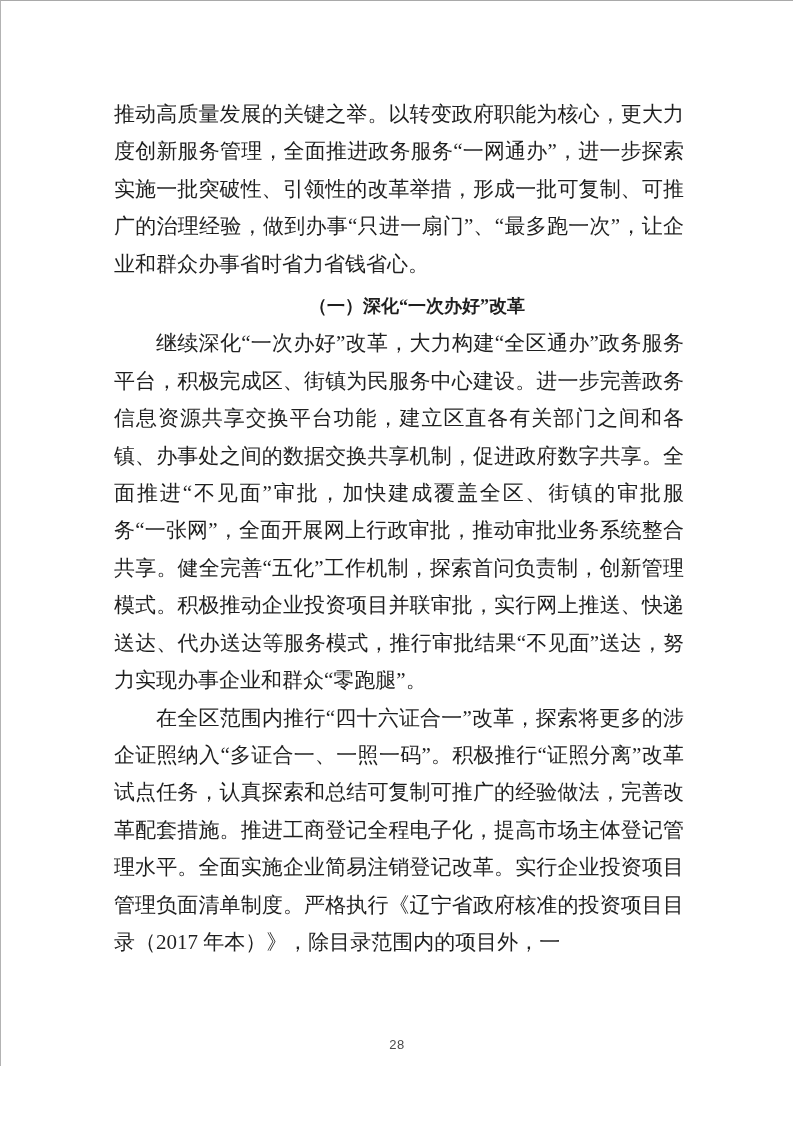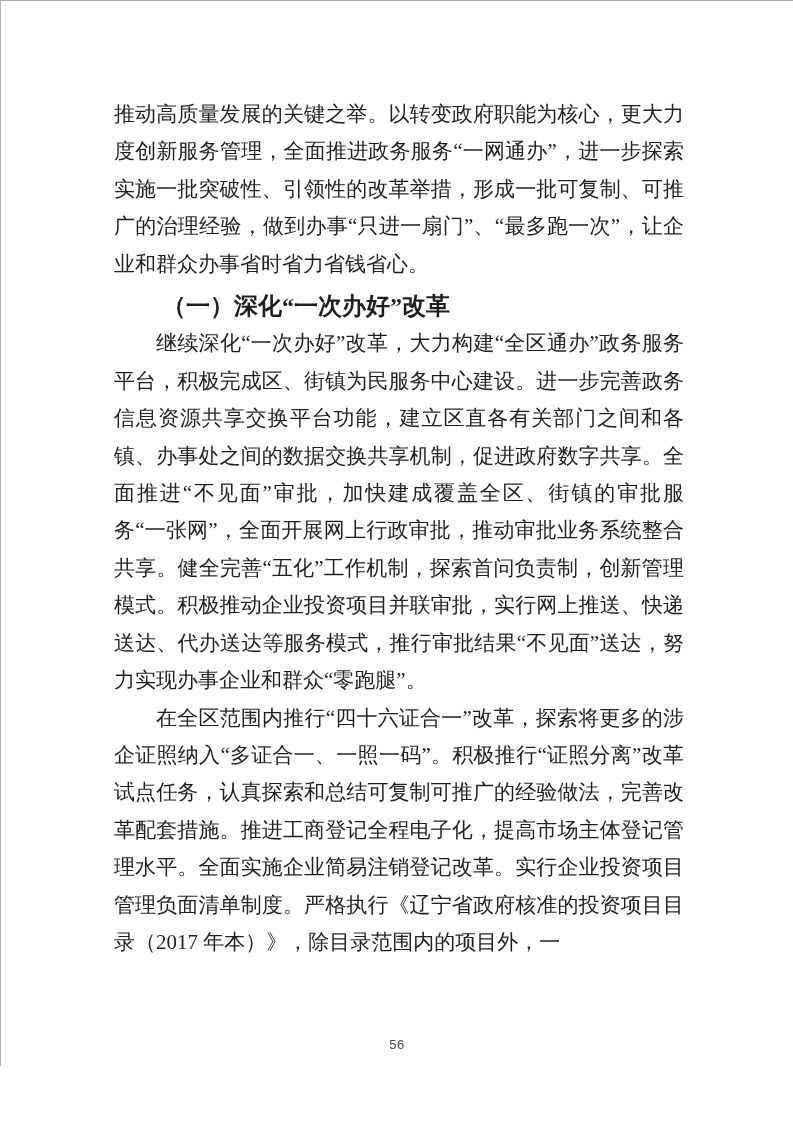--- a/index.html
+++ b/index.html
@@ -33,24 +33,24 @@
     margin: 0;
     padding: 0;
     text-indent: 2em;
   }
   .para.no-indent {
     text-indent: 0;
   }
   .heading {
     margin: 5px 0 0 0;
     padding: 0;
-    font-size: 24px;
+    font-size: 18px;
     font-weight: bold;
     text-indent: 2em;
-    text-align: left;
+    text-align: center;
   }
   .footer {
     position: absolute;
     left: 0;
     width: 100%;
     top: 1036px;
     text-align: center;
     font-family: "Liberation Sans", "DejaVu Sans", sans-serif;
     font-size: 13px;
     color: #4a4a4a;
@@ -60,14 +60,14 @@
 </head>
 <body>
 
 <div class="page">
   <div class="text-block">
     <p class="para no-indent">推动高质量发展的关键之举。以转变政府职能为核心，更大力度创新服务管理，全面推进政务服务“一网通办”，进一步探索实施一批突破性、引领性的改革举措，形成一批可复制、可推广的治理经验，做到办事“只进一扇门”、“最多跑一次”，让企业和群众办事省时省力省钱省心。</p>
     <h3 class="heading">（一）深化“一次办好”改革</h3>
     <p class="para">继续深化“一次办好”改革，大力构建“全区通办”政务服务平台，积极完成区、街镇为民服务中心建设。进一步完善政务信息资源共享交换平台功能，建立区直各有关部门之间和各镇、办事处之间的数据交换共享机制，促进政府数字共享。全面推进“不见面”审批，加快建成覆盖全区、街镇的审批服务“一张网”，全面开展网上行政审批，推动审批业务系统整合共享。健全完善“五化”工作机制，探索首问负责制，创新管理模式。积极推动企业投资项目并联审批，实行网上推送、快递送达、代办送达等服务模式，推行审批结果“不见面”送达，努力实现办事企业和群众“零跑腿”。</p>
     <p class="para">在全区范围内推行“四十六证合一”改革，探索将更多的涉企证照纳入“多证合一、一照一码”。积极推行“证照分离”改革试点任务，认真探索和总结可复制可推广的经验做法，完善改革配套措施。推进工商登记全程电子化，提高市场主体登记管理水平。全面实施企业简易注销登记改革。实行企业投资项目管理负面清单制度。严格执行《辽宁省政府核准的投资项目目录（2017 年本）》，除目录范围内的项目外，一</p>
   </div>
-  <div class="footer">56</div>
+  <div class="footer">28</div>
 </div>
 
 </body></html>

